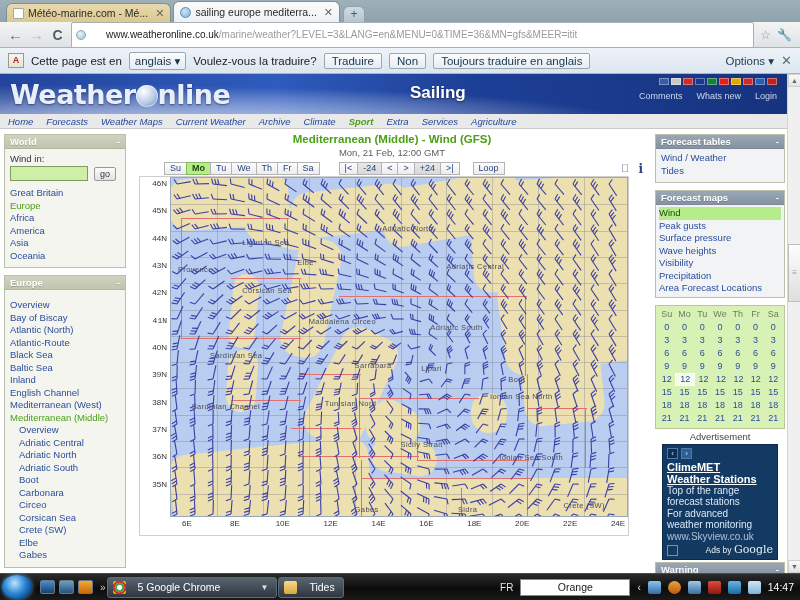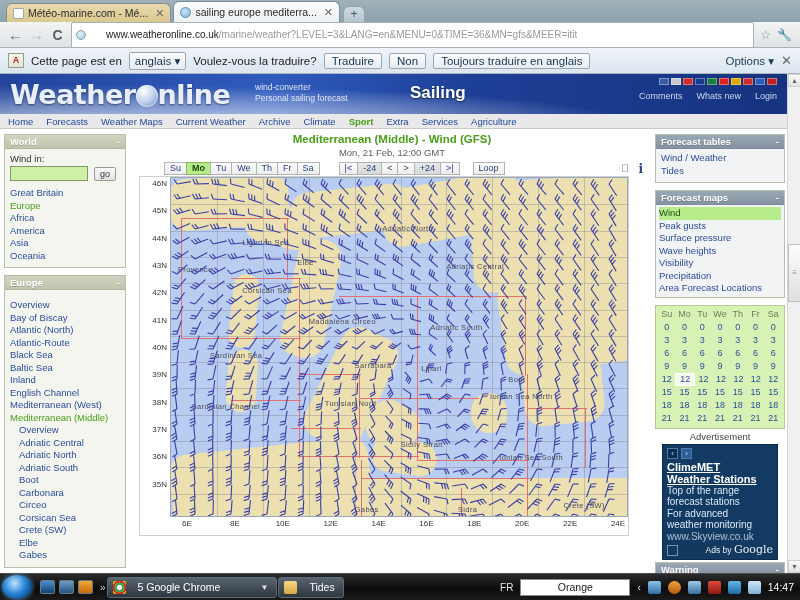--- a/index.html
+++ b/index.html
@@ -77,21 +77,21 @@
      box-shadow:inset 0 0 0 1px rgba(255,255,255,.5); }
   .tagline { position:absolute; left:255px; top:8px; color:#dfe6f5; font-size:8.5px; line-height:11px; }
   .sailing-title { position:absolute; left:410px; top:9px; color:#fff; font-size:17px; font-weight:bold;
      text-shadow:0 1px 2px rgba(0,0,0,.5); }
   .flags { position:absolute; right:10px; top:4px; display:flex; gap:2px; }
   .flag { width:10px; height:7px; border:1px solid rgba(255,255,255,.35); }
   .hdr-links { position:absolute; right:10px; top:17px; display:flex; gap:14px; color:#ccd7ec; font-size:9px; }
 
   .navrow { height:15px; background:#e9e9e9; border-bottom:1px solid #c9c9c9;
      display:flex; align-items:center; gap:13px; padding:0 8px; font-size:9.5px; }
-  .navrow a { color:#24489c; }
+  .navrow a { color:#24489c;font-style:italic; }
   .navrow a.sel { color:#4aa018; font-weight:bold; }
 
   .content { display:flex; height:443px; }
 
   
   .side { width:130px; flex:0 0 130px; padding:5px 4px 0 4px; }
   .side.right { width:136px; flex:0 0 136px; padding-right:2px; }
   .panel { border:1px solid #b9bfa9; margin-bottom:7px; background:#fff; }
   .panel-head { background:linear-gradient(#cfd3c0,#bfc5ae); color:#ffffff; font-size:9.5px;
      padding:1px 5px; display:flex; justify-content:space-between; border-bottom:1px solid #b0b79c;
@@ -243,24 +243,20 @@
     <span class="ibspacer"></span>
     <span class="iboptions"><span>Options</span> ▾</span>
     <span class="ibclose">✕</span>
   </div>
 
   <div class="viewport">
    <div class="page">
 
     <div class="site-header">
       <div class="logo"><span>Weather</span><span class="globe-o"></span><span>nline</span></div>
-      <div class="tagline">
-        <div>wind-converter</div>
-        <div>Personal sailing forecast</div>
-      </div>
       <div class="sailing-title">Sailing</div>
       <div class="flags" id="flagrow">
             <span class="flag" style="background: rgb(59, 91, 165);"></span>
             <span class="flag" style="background: rgb(201, 201, 201);"></span>
             <span class="flag" style="background: rgb(207, 43, 43);"></span>
             <span class="flag" style="background: rgb(26, 58, 143);"></span>
             <span class="flag" style="background: rgb(23, 128, 61);"></span>
             <span class="flag" style="background: rgb(221, 34, 34);"></span>
             <span class="flag" style="background: rgb(224, 168, 0);"></span>
             <span class="flag" style="background: rgb(207, 43, 43);"></span>
@@ -375,21 +371,21 @@
           <span class="tb-ico info">i</span>
         </div>
 
         <div class="mapwrap">
           <div class="axis-y" id="laty">
                 <span style="top: 6px;">46N</span>
                 <span style="top: 33.3333px;">45N</span>
                 <span style="top: 60.6667px;">44N</span>
                 <span style="top: 88px;">43N</span>
                 <span style="top: 115.333px;">42N</span>
-                <span style="top: 142.667px;">41N</span>
+                <span style="top: 142.667px; font-family: Liberation Mono, monospace;">41N</span>
                 <span style="top: 170px;">40N</span>
                 <span style="top: 197.333px;">39N</span>
                 <span style="top: 224.667px;">38N</span>
                 <span style="top: 252px;">37N</span>
                 <span style="top: 279.333px;">36N</span>
                 <span style="top: 306.667px;">35N</span>
                 <span style="top: 334px; margin-top: 36px;">34N</span>
               </div>
           <div class="axis-x" id="lonx">
                 <span style="left: 17px;">6E</span>

